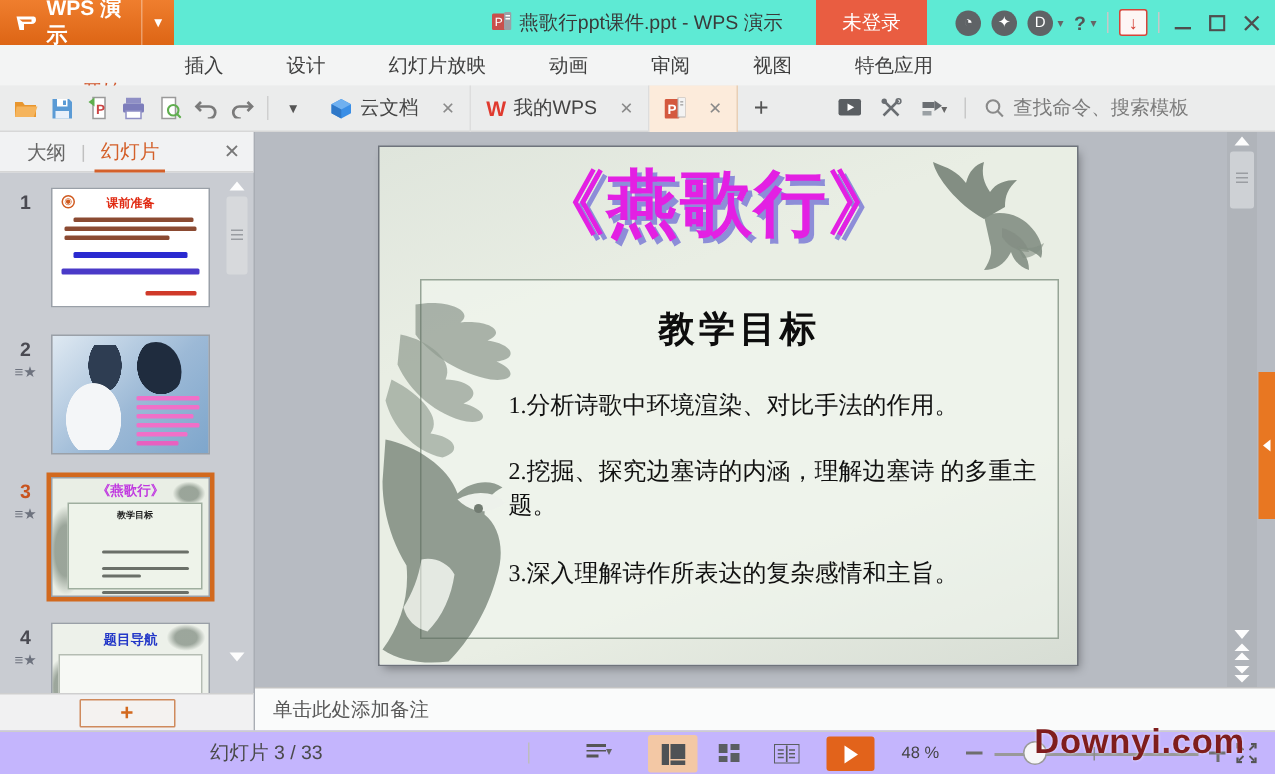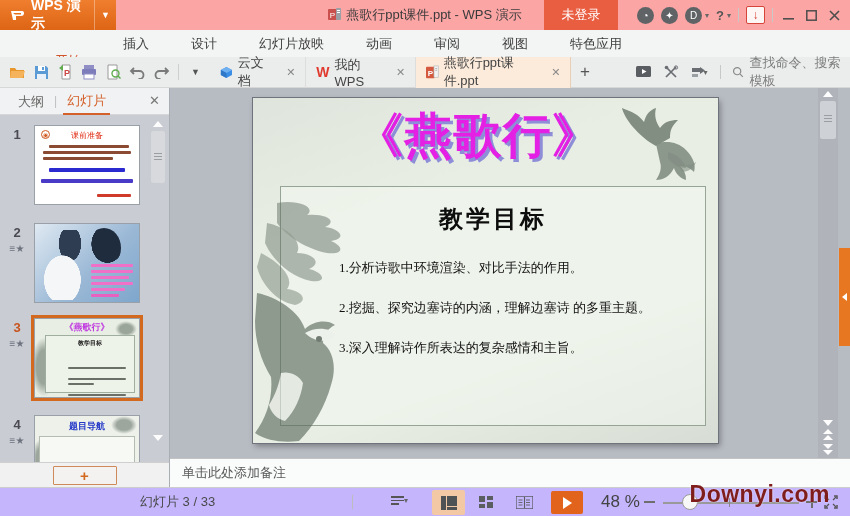--- a/index.html
+++ b/index.html
@@ -1,21 +1,21 @@
 <!DOCTYPE html>
 <html><head>
 <meta charset="utf-8">
 <style>
   * { margin:0; padding:0; box-sizing:border-box; }
   html,body { width:850px; height:516px; overflow:hidden; }
   body { font-family:"Liberation Sans","DejaVu Sans",sans-serif; font-size:13px; color:#3d3d3d; }
   .window { position:relative; width:850px; height:516px; background:#eef0f1; overflow:hidden; }
 
   
-  .titlebar { position:absolute; top:0; left:0; right:0; height:30px; background:#fca5a5; }
+  .titlebar { position:absolute; top:0; left:0; right:0; height:30px; background:#5eead4; }
   .wps-btn { position:absolute; left:0; top:0; width:116px; height:30px;
              background:linear-gradient(#ef7e2e,#dd6515); display:flex; align-items:center; cursor:default; }
   .wps-btn .logo { margin:0 6px 0 10px; }
   .wps-btn .lbl { color:#fff; font-weight:bold; font-size:14px; }
   .wps-btn .caret { margin-left:8px; border-left:1px solid rgba(255,255,255,.35); padding:0 6px; color:#fff; font-size:9px; line-height:30px; }
   .doc-title { position:absolute; left:0; right:0; top:0; height:30px; display:flex; align-items:center; justify-content:center; gap:5px; pointer-events:none; color:#3a3a3a; font-size:13px; }
   .login-btn { position:absolute; left:544px; top:0; width:74px; height:30px; background:#e95d41; color:#fff; text-align:center; line-height:30px; font-size:13px; }
   .tb-icons { position:absolute; right:0; top:0; height:30px; display:flex; align-items:center; gap:7px; padding-right:8px; }
   .circle-ic { width:17px; height:17px; border-radius:50%; background:#5f6366; color:#fff; font-size:10px; display:flex; align-items:center; justify-content:center; }
   .mini-caret { font-size:8px; color:#666; margin-left:-4px; }
@@ -55,21 +55,21 @@
   .thumbs { position:absolute; top:27px; bottom:25px; left:0; right:0; overflow:hidden; }
   .thumb-row { position:absolute; left:0; width:146px; display:flex; }
   .tnum-col { width:34px; text-align:center; padding-top:2px; }
   .tnum { font-size:13px; font-weight:bold; color:#4a4a52; }
   .tnum.sel { color:#c8541f; }
   .tstar { font-size:10px; color:#6d727e; margin-top:3px; }
   .tbox { width:106px; height:80px; background:#fff; border:1px solid #9aa0a8; position:relative; overflow:hidden; }
   .tbox.sel { outline:3px solid #d2691e; }
   .bar { position:absolute; height:3px; border-radius:1px; }
   
-  .t1-title { position:absolute; top:4px; left:0; right:0; text-align:center; color:#e02a12; font-weight:normal; font-size:8px; }
+  .t1-title { position:absolute; top:4px; left:0; right:0; text-align:center; color:#e02a12; font-weight:bold; font-size:8px; }
   .t1-dot { position:absolute; top:4px; left:6px; width:9px; height:9px; border:1px solid #d05a20; border-radius:50%; font-size:6px; color:#d05a20; text-align:center; line-height:8px; }
   
   .t2 { background:linear-gradient(135deg,#dfe9f2 0%,#9cb9d6 55%,#7ea6cc 100%); }
   .t2-horse { position:absolute; left:4px; bottom:2px; width:52px; height:58px; background:radial-gradient(ellipse at 45% 65%, #f4f6f8 0 45%, transparent 46%); }
   .t2-rider { position:absolute; left:22px; top:6px; width:26px; height:34px; background:radial-gradient(ellipse at 50% 40%, #2e3d52 0 60%, transparent 61%); }
   .t2-cape { position:absolute; right:18px; top:4px; width:34px; height:40px; background:radial-gradient(ellipse at 60% 40%, #1f2c3e 0 55%, transparent 56%); border-radius:50%; }
   
   .t3 { background:#e9eee5; }
   .t3-title { position:absolute; top:2px; left:0; right:0; text-align:center; color:#c03ae0; font-weight:bold; font-size:9px; }
   .t3-box { position:absolute; left:10px; right:4px; top:16px; bottom:4px; border:1px solid #9fae9f; background:#eef3ea; }
@@ -96,21 +96,21 @@
             box-shadow:0 0 0 1px #6f747c, 2px 3px 6px rgba(0,0,0,.35); }
   .slide-title { position:absolute; top:6px; left:60px; width:330px; text-align:center;
                  font-family:"DejaVu Serif","Liberation Serif",serif; font-weight:bold; font-size:48px;
                  color:#e320e3; text-shadow:3px 3px 0 #8d8dd8; letter-spacing:1px; }
   .eagle { position:absolute; right:8px; top:8px; opacity:.85; }
   .horse { position:absolute; left:-6px; top:95px; opacity:.8; z-index:3; }
   .content-box { position:absolute; left:27px; top:88px; width:426px; height:240px;
                  border:1px solid #96a496; background:rgba(243,248,240,.55); z-index:2; }
   .slide-head { text-align:center; font-size:24px; font-weight:bold; color:#0d0d0d; margin-top:16px;
                 font-family:"DejaVu Sans","Liberation Sans",sans-serif; letter-spacing:3px; }
-  .pts { margin:24px 6px 0 58px; font-family:"Liberation Serif","DejaVu Serif",serif; font-size:13px; color:#111; }
+  .pts { margin:24px 6px 0 58px; font-family:"Liberation Serif","DejaVu Serif",serif; font-size:16px; color:#111; }
   .pt { margin-bottom:21px; line-height:1.45; }
   
   .vscroll { position:absolute; right:12px; top:0; width:20px; bottom:29px; background:#b0b4ba; }
   .vs-thumb { width:16px; margin:4px auto; height:38px; background:#ced1d5; border-radius:2px; padding-top:12px; }
   .vs-bottom { position:absolute; bottom:2px; left:0; right:0; }
   .dbl { line-height:4px; text-align:center; }
   .panel-handle { position:absolute; right:0; top:160px; width:11px; height:98px; background:#e87722; display:flex; align-items:center; justify-content:center; }
   .panel-handle .tri { width:0; height:0; border-top:4px solid transparent; border-bottom:4px solid transparent; border-right:5px solid #fff; }
   
   .notes { position:absolute; left:0; right:0; bottom:0; height:29px; background:#fafbfb; border-top:1px solid #c3c3c3; line-height:28px; padding-left:12px; color:#595959; font-size:13px; }
@@ -119,21 +119,21 @@
   .statusbar { position:absolute; bottom:0; left:0; right:0; height:29px; background:#c4b5fd; border-top:1px solid #cdcdcd; }
   .sc { position:absolute; left:140px; top:0; line-height:28px; font-size:13px; color:#4a4a4a; }
   .st-sep { position:absolute; left:352px; top:7px; width:1px; height:14px; background:#bdbdbd; }
   .notes-tg { position:absolute; left:391px; top:6px; display:flex; align-items:center; gap:4px; color:#555; }
   .lines i { display:block; width:13px; height:1.5px; background:#555; margin:2px 0; }
   .lines i.short { width:8px; }
   .vbtn { position:absolute; top:2px; width:33px; height:25px; display:flex; align-items:center; justify-content:center; border-radius:2px; }
   .vbtn.active { background:#f3c8a5; }
   .play-btn { position:absolute; left:551px; top:3px; width:32px; height:23px; background:#e2631b; border-radius:2px; display:flex; align-items:center; justify-content:center; }
   .play-tri { width:0; height:0; border-top:6px solid transparent; border-bottom:6px solid transparent; border-left:9px solid #fff; }
-  .zoom-lbl { position:absolute; left:601px; top:0; line-height:28px; font-size:17px; color:#444; }
+  .zoom-lbl { position:absolute; left:601px; top:0; line-height:28px; font-size:11px; color:#444; }
   .zm { position:absolute; top:13px; width:11px; height:2px; background:#6e6e6e; }
   .zm.minus { left:644px; }
   .zm.plus { left:806px; }
   .zm.plus::after { content:""; position:absolute; left:4.5px; top:-4.5px; width:2px; height:11px; background:#6e6e6e; }
   .ztrack { position:absolute; left:663px; top:14px; width:136px; height:2px; background:#999; }
   .ztick { position:absolute; left:729px; top:10px; width:1px; height:9px; background:#8a8a8a; }
   .zknob { position:absolute; left:682px; top:6px; width:16px; height:16px; border-radius:50%; background:#f7f7f7; border:1px solid #9a9a9a; }
   .fit { position:absolute; left:824px; top:7px; width:14px; height:14px; color:#555; }
   .watermark { position:absolute; top:481px; right:20px; font-size:23px; font-weight:bold; color:#7f1d1d; letter-spacing:.5px; z-index:50; text-shadow:0 0 2px rgba(255,255,255,.8); }
 
@@ -273,21 +273,20 @@
         <span class="x">✕</span>
       </div>
       <div class="dtab active">
         <svg width="14" height="15" viewBox="0 0 14 15">
             <rect x="0" y="1" width="10" height="13" rx="1" fill="#d4593f"></rect>
             <text x="5" y="11" font-size="9" fill="#fff" text-anchor="middle" font-weight="bold" font-family="sans-serif">P</text>
             <path d="M9 0h5v13h-5z" fill="#f3f3f3" stroke="#b5b5b5" stroke-width=".7"></path>
             <rect x="10.5" y="2.5" width="2" height=".8" fill="#999"></rect>
             <rect x="10.5" y="4.5" width="2" height=".8" fill="#999"></rect>
           </svg>
-        <span>燕歌行ppt课件.ppt</span>
         <span class="x">✕</span>
       </div>
       <div class="newtab">+</div>
     </div>
     <div class="tool-right">
       <span>
           <svg width="17" height="14" viewBox="0 0 17 14">
             <rect x="1" y="1" width="15" height="11" rx="1.5" fill="#5a5e62"></rect>
             <path d="M7 4l4.5 2.5L7 9z" fill="#fff"></path>
           </svg>

